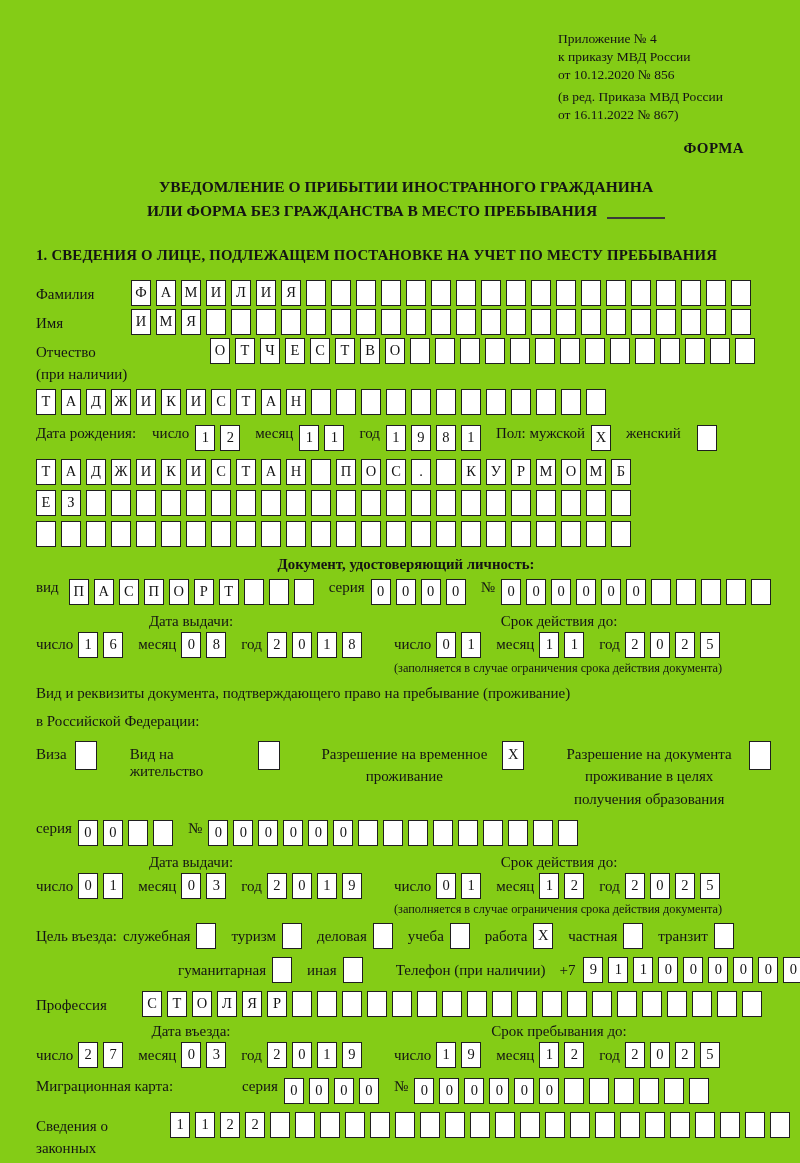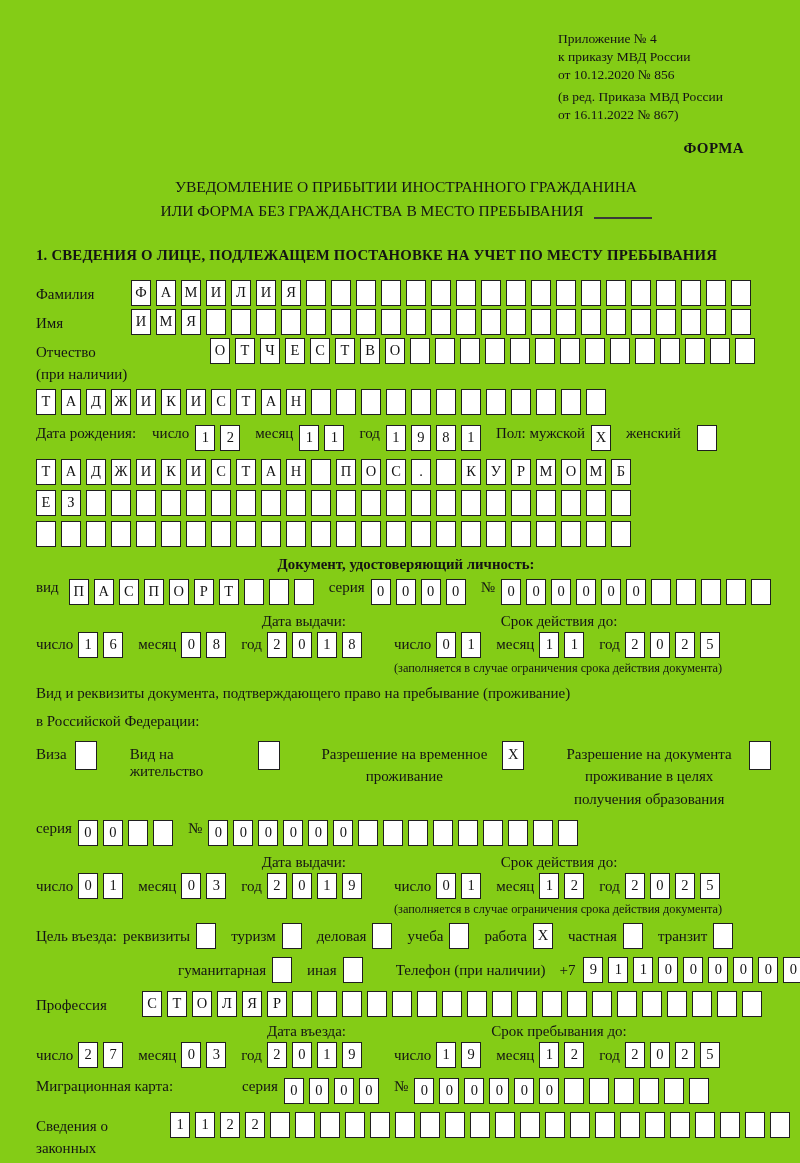--- a/index.html
+++ b/index.html
@@ -7,21 +7,21 @@
   body { font-family:"Liberation Serif","DejaVu Serif",serif; color:#141414; }
   .page {
     width:800px; height:1163px; background:#84cc16; margin:0 auto;
     padding:30px 24px 10px 36px; overflow:hidden; position:relative;
   }
   
   .hdr-block { margin-left:auto; width:218px; font-size:13.5px; line-height:1.32; }
   .hdr-sub { margin-top:5px; }
   .forma { text-align:right; padding-right:32px; font-weight:bold; font-size:15px; margin-top:16px; letter-spacing:.4px; }
   
-  .title { text-align:center; font-weight:normal; font-size:15.5px; line-height:1.55; margin-top:18px; }
+  .title { text-align:center; font-weight:bold; font-size:15.5px; line-height:1.55; margin-top:18px; }
   .title-underline { display:inline-block; width:58px; border-bottom:2.2px solid #3a3a3a; margin-left:10px; transform:translateY(3px); }
   .section-heading { font-weight:bold; font-size:14.8px; margin-top:24px; letter-spacing:.2px; }
   
   .form-body { margin-top:16px; font-size:15px; }
   .row { display:flex; align-items:flex-start; margin-bottom:3px; }
   .lbl { flex:0 0 auto; padding-top:4px; line-height:1.45; }
   .lbl .l2 { display:block; }
   .cells { display:flex; flex-wrap:nowrap; align-items:center; }
   .cell {
     flex:0 0 auto; width:20px; height:26px; border:1.8px solid #1f1f1f; margin-right:5px;
@@ -40,21 +40,21 @@
   .inline-row .dlbl { margin-right:6px; white-space:nowrap; }
   .msp { margin-left:10px; }
   
   .doc-heading { text-align:center; font-weight:bold; font-size:14.8px; margin:4px 0 6px 0; }
   
   .dates-row { display:flex; margin:6px 0 2px 0; }
   .date-col { display:flex; flex-direction:column; }
   .date-col.left { width:358px; }
   .date-col.right { flex:1; }
   .date-heading { text-align:center; font-size:15px; margin-bottom:2px; }
-  .date-col.left .date-heading { width:310px;text-align:right; }
+  .date-col.left .date-heading { width:310px; }
   .date-col.right .date-heading { width:330px; }
   .date-fields { display:flex; align-items:center; }
   .date-fields .dlbl { margin-right:5px; white-space:nowrap; }
   .date-note { font-size:12.3px; margin-top:3px; white-space:nowrap; }
   
   .para { font-size:15px; margin:6px 0 2px 0; line-height:1.5; }
   
   .opts-row { display:flex; align-items:flex-start; margin:8px 0 6px 0; }
   .opt { display:flex; align-items:flex-start; margin-right:14px; }
   .opt-label { padding-top:5px; margin-right:8px; }
@@ -512,21 +512,21 @@
               <span class="cell">2</span>
               <span class="cell">5</span>
             </span>
         </div>
         <div class="date-note">(заполняется в случае ограничения срока действия документа)</div>
       </div>
     </div>
 
     <div class="purpose-row" style="margin-top:6px;">
       <span class="plbl">Цель въезда:</span>
-      <span class="plbl">реквизиты</span>
+      <span class="plbl">служебная</span>
       <span class="cells pbox">
           <span class="cell"></span>
         </span>
       <span class="plbl">туризм</span>
       <span class="cells pbox">
           <span class="cell"></span>
         </span>
       <span class="plbl">деловая</span>
       <span class="cells pbox">
           <span class="cell"></span>

